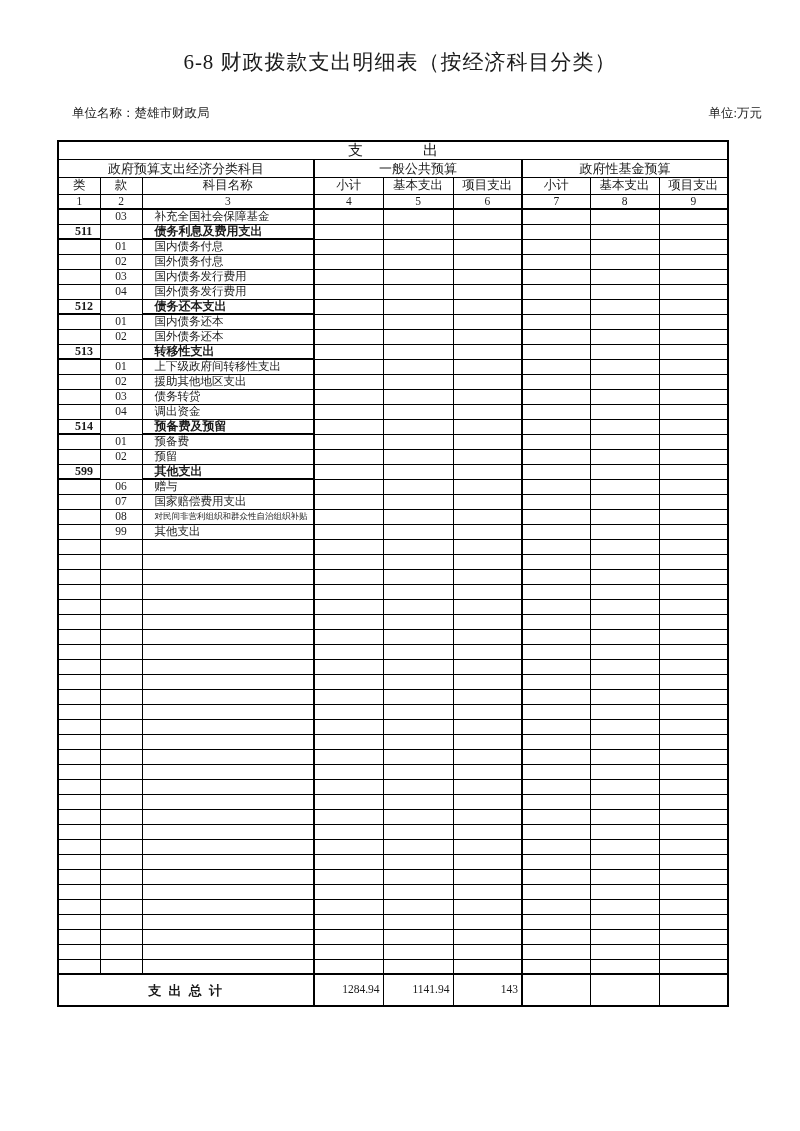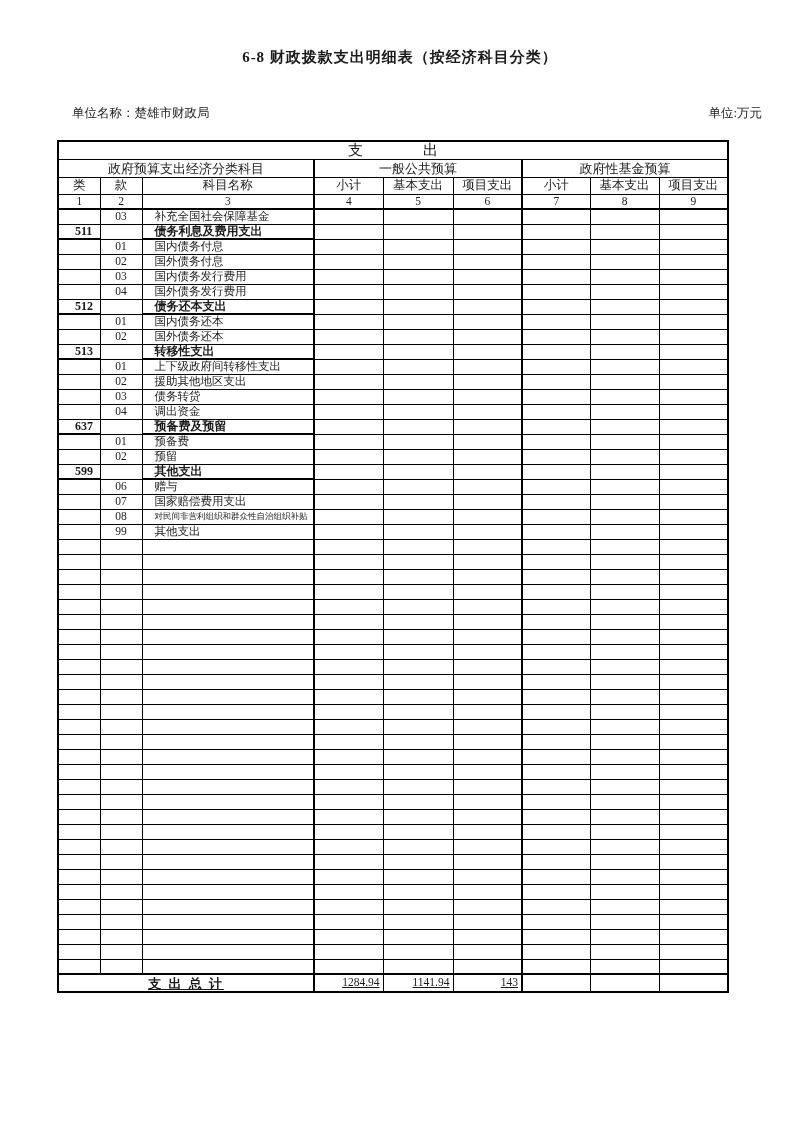--- a/index.html
+++ b/index.html
@@ -7,21 +7,21 @@
   body {
     width: 800px; height: 1131px;
     position: relative;
     font-family: "Liberation Serif", "DejaVu Serif", serif;
     color: #1a1a1a;
     overflow: hidden;
   }
   .title {
     position: absolute; top: 48px; left: 0; width: 100%;
     text-align: center;
-    font-size: 15px; font-weight: bold; letter-spacing: 1px;
+    font-size: 21px; font-weight: normal; letter-spacing: 1px;
   }
   .meta {
     position: absolute; top: 105px; left: 57px; width: 690px;
     display: flex; justify-content: space-between;
     font-size: 12.5px;
     margin-left: 15px;
   }
   table.grid {
     position: absolute; top: 140px; left: 57px; width: 670px;
     border-collapse: collapse; table-layout: fixed;
@@ -51,21 +51,21 @@
   tr.h-cols th  { height: 17px; font-size: 12.5px; }
   tr.h-nums th  { height: 15px; font-size: 11.5px; border-bottom: 2px solid #000; }
   tbody tr { height: 15px; }
   td.lei  { text-align: left; padding-left: 16px; font-weight: bold; }
   td.kuan { text-align: center; }
   td.name { text-align: left; padding-left: 12px; }
   td.val  { text-align: right; padding-right: 3px; }
   tr.section td.lei,
   tr.section td.name { font-weight: bold; border-bottom: 2px solid #000; font-size: 12px; }
   tr.small td.name { font-size: 8.5px; }
-  tr.total-row { height: 18px; text-decoration: underline; }
+  tr.total-row { height: 32px; }
   tr.total-row td { border-top: 2px solid #000; }
   td.total-label { text-align: center; font-weight: bold; font-size: 13px; letter-spacing: 2px; }
 </style>
 </head>
 <body>
 
 <div class="title">6-8 财政拨款支出明细表（按经济科目分类）</div>
 
 <div class="meta">
   <span>单位名称：楚雄市财政局</span>
@@ -265,21 +265,21 @@
         <td class="kuan">04</td>
         <td class="name gsep">调出资金</td>
         <td class="val"></td>
         <td class="val"></td>
         <td class="val gsep"></td>
         <td class="val"></td>
         <td class="val"></td>
         <td class="val"></td>
       </tr>
       <tr class="data-row section">
-        <td class="lei">637</td>
+        <td class="lei">514</td>
         <td class="kuan"></td>
         <td class="name gsep">预备费及预留</td>
         <td class="val"></td>
         <td class="val"></td>
         <td class="val gsep"></td>
         <td class="val"></td>
         <td class="val"></td>
         <td class="val"></td>
       </tr>
       <tr class="data-row">

